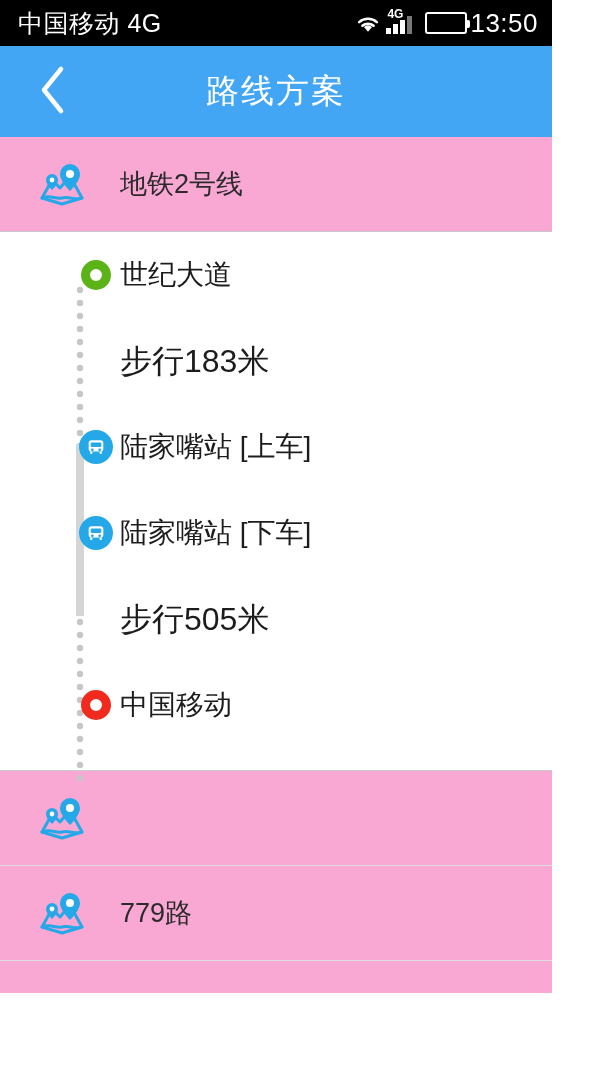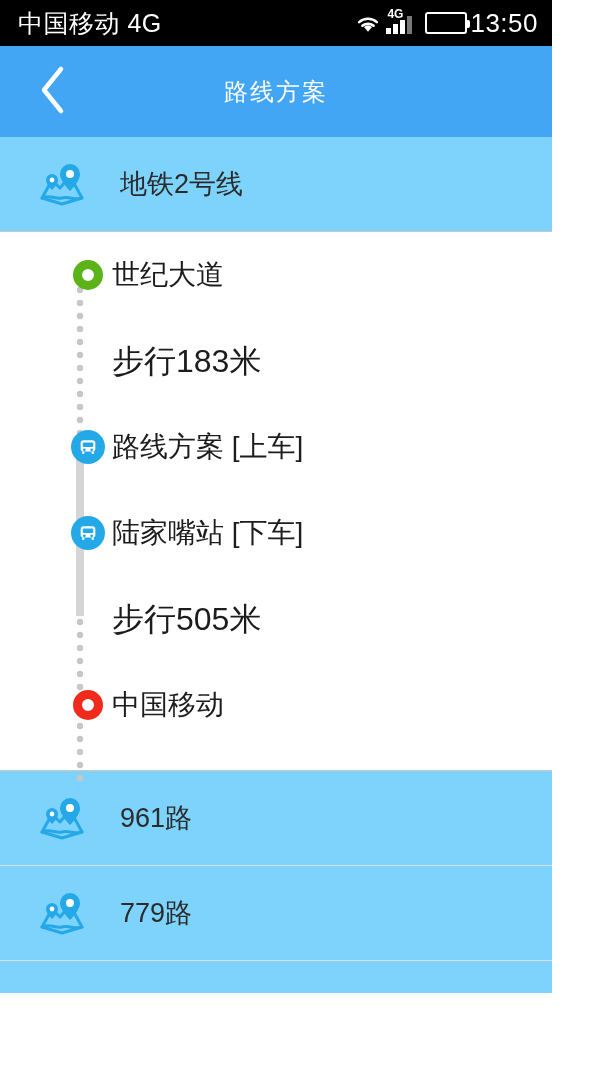--- a/index.html
+++ b/index.html
@@ -77,46 +77,46 @@
     justify-content: center;
   }
   .back-btn {
     position: absolute; left: 12px; top: 0;
     height: 91px; width: 80px;
     display: flex; align-items: center; justify-content: center;
     cursor: pointer;
   }
   .appbar-title {
     color: #ffffff;
-    font-size: 24px;
+    font-size: 33px;
     letter-spacing: 2px;
   }
 
   
   .route-row {
     height: 94px;
     display: flex;
     align-items: center;
     padding-left: 36px;
-    background: #7dd3fc;
+    background: #f9a8d4;
     cursor: pointer;
   }
   .route-row .map-icon { width: 52px; height: 52px; flex: none; }
   .route-row .route-label {
     margin-left: 32px;
     font-size: 27px;
     color: #2b2b2b;
   }
   .divider { height: 1px; background: #c9c9c9; }
   .divider.soft { background: #dedede; }
 
   
   .detail {
     position: relative;
-    padding: 0 0 22px 8px;
+    padding: 0 0 22px 16px;
     background: #ffffff;
   }
   .step {
     position: relative;
     min-height: 86px;
     display: flex;
     align-items: center;
   }
   .step .marker {
     position: absolute;
@@ -254,21 +254,21 @@
           <svg viewBox="0 0 24 24">
             <rect x="4" y="4.5" width="16" height="12.5" rx="3.2" fill="#ffffff"></rect>
             <rect x="6.3" y="7" width="11.4" height="5" rx="1" fill="#24a8e8"></rect>
             <circle cx="8" cy="15" r="1.5" fill="#24a8e8"></circle>
             <circle cx="16" cy="15" r="1.5" fill="#24a8e8"></circle>
             <rect x="5.6" y="17" width="2.4" height="2.6" rx="0.8" fill="#ffffff"></rect>
             <rect x="16" y="17" width="2.4" height="2.6" rx="0.8" fill="#ffffff"></rect>
           </svg>
         </span>
       </span>
-      <span class="txt">路线方案 [上车]</span>
+      <span class="txt">陆家嘴站 [上车]</span>
     </div>
 
 
     <div class="step node">
       <span class="marker">
         <span class="busdot">
           <svg viewBox="0 0 24 24">
             <rect x="4" y="4.5" width="16" height="12.5" rx="3.2" fill="#ffffff"></rect>
             <rect x="6.3" y="7" width="11.4" height="5" rx="1" fill="#24a8e8"></rect>
             <circle cx="8" cy="15" r="1.5" fill="#24a8e8"></circle>
@@ -299,21 +299,20 @@
     <span class="map-icon">
       <svg viewBox="0 0 52 52" width="52" height="52">
         <path d="M6 40 L16 22 L24 30 L34 18 L46 40 L26 46 Z" fill="none" stroke="#24a8e8" stroke-width="3" stroke-linejoin="round"></path>
         <path d="M6 40 C14 36 20 42 26 40 C33 38 40 43 46 40" fill="none" stroke="#24a8e8" stroke-width="3" stroke-linecap="round"></path>
         <path d="M34 6 a10 10 0 0 1 10 10 c0 7.5 -10 17 -10 17 s-10 -9.5 -10 -17 a10 10 0 0 1 10 -10 z" fill="#24a8e8"></path>
         <circle cx="34" cy="16" r="4" fill="#ffffff"></circle>
         <path d="M16 16 a6 6 0 0 1 6 6 c0 4.5 -6 10 -6 10 s-6 -5.5 -6 -10 a6 6 0 0 1 6 -6 z" fill="#24a8e8"></path>
         <circle cx="16" cy="22" r="2.4" fill="#ffffff"></circle>
       </svg>
     </span>
-    <span class="route-label">961路</span>
   </div>
   <div class="divider soft"></div>
 
   <div class="route-row">
     <span class="map-icon">
       <svg viewBox="0 0 52 52" width="52" height="52">
         <path d="M6 40 L16 22 L24 30 L34 18 L46 40 L26 46 Z" fill="none" stroke="#24a8e8" stroke-width="3" stroke-linejoin="round"></path>
         <path d="M6 40 C14 36 20 42 26 40 C33 38 40 43 46 40" fill="none" stroke="#24a8e8" stroke-width="3" stroke-linecap="round"></path>
         <path d="M34 6 a10 10 0 0 1 10 10 c0 7.5 -10 17 -10 17 s-10 -9.5 -10 -17 a10 10 0 0 1 10 -10 z" fill="#24a8e8"></path>
         <circle cx="34" cy="16" r="4" fill="#ffffff"></circle>

